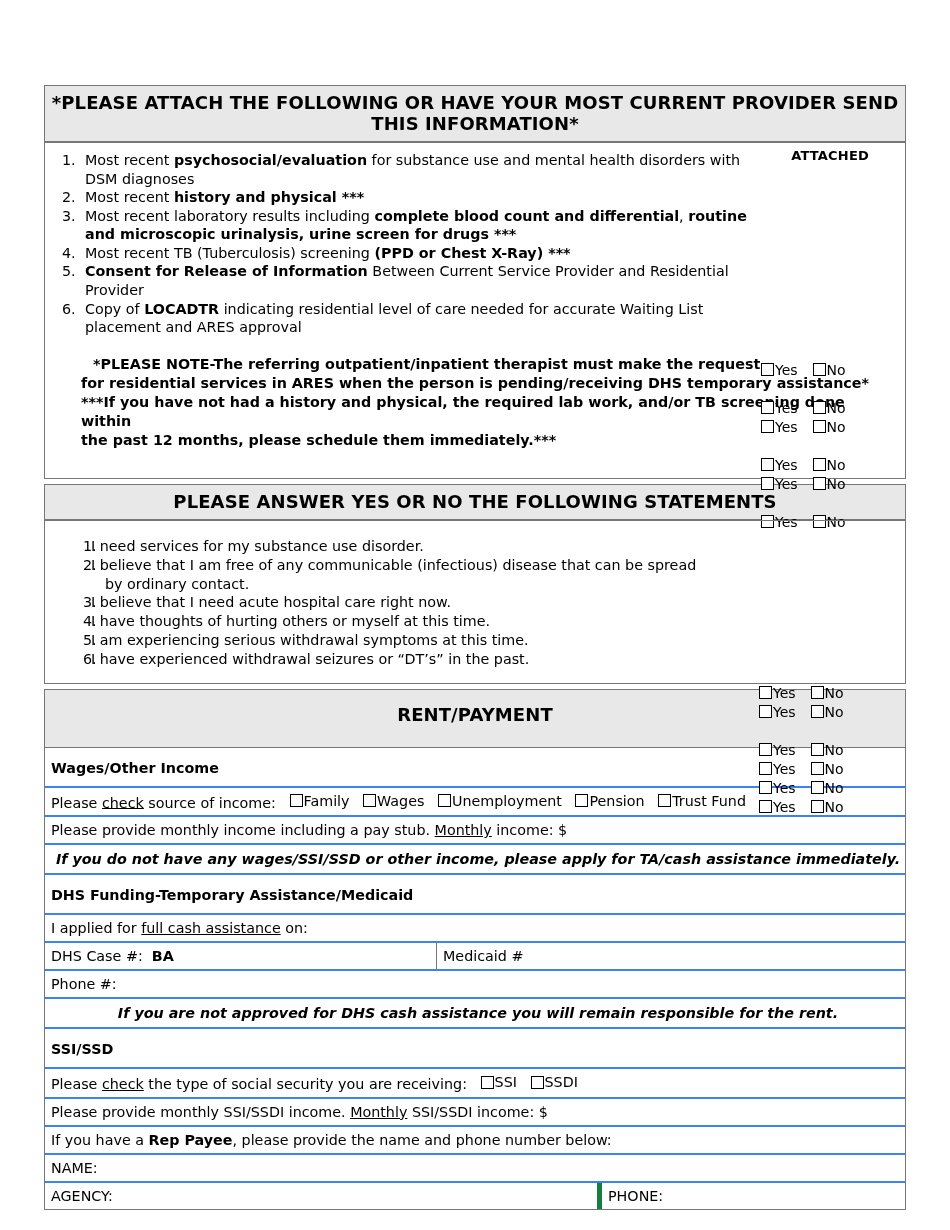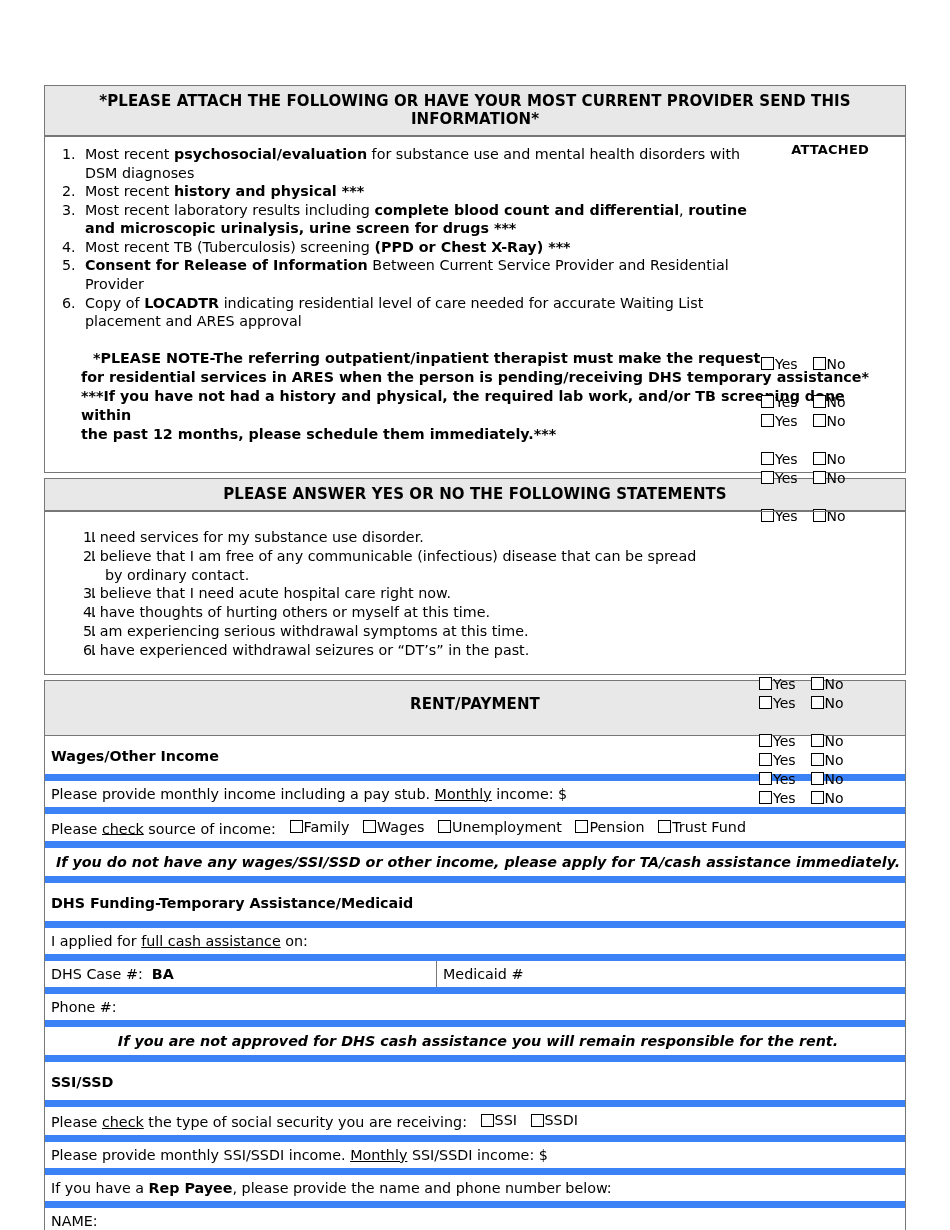--- a/index.html
+++ b/index.html
@@ -30,21 +30,21 @@
   }
   .band {
     background: #e8e8e8;
     border: 1px solid #777;
     box-sizing: border-box;
     font-weight: bold;
     text-align: center;
     width: 862px;
   }
   .band-title {
-    font-size: 15px;
+    font-size: 18px;
     letter-spacing: 0.1px;
     padding: 6px 4px 7px 4px;
   }
   .band-tall {
     padding-top: 14px;
     padding-bottom: 22px;
   }
 
   
   .attach-body {
@@ -145,21 +145,21 @@
 
   
   .rp {
     width: 862px;
     border-left: 1px solid #777;
     border-right: 1px solid #777;
     border-bottom: 1px solid #777;
     box-sizing: border-box;
   }
   .rp-row {
-    border-bottom: 7px solid #3b82f6;
+    border-bottom: 2px solid #3b82f6;
     box-sizing: border-box;
     padding: 5px 0 5px 6px;
     font-size: 14.3px;
     min-height: 24px;
   }
   .rp-row:last-child { border-bottom: none; }
   .rp-row.bold { font-weight: bold; padding-top: 12px; padding-bottom: 10px; }
   .rp-row.italic {
     font-style: italic;
     font-weight: bold;
@@ -375,45 +375,45 @@
 
   <div class="gap"></div>
 
   <div class="band band-title band-tall">RENT/PAYMENT</div>
 
   <div class="rp">
 
     <div class="rp-row bold">Wages/Other Income</div>
 
     <div class="rp-row">
+      <span>Please </span><span class="u">check</span><span> source of income:</span>&nbsp;&nbsp;
+      <span class="inline-cb">
+          <span class="cbx"></span>
+          <span>Family</span>
+        </span>
+      <span class="inline-cb">
+          <span class="cbx"></span>
+          <span>Wages</span>
+        </span>
+      <span class="inline-cb">
+          <span class="cbx"></span>
+          <span>Unemployment</span>
+        </span>
+      <span class="inline-cb">
+          <span class="cbx"></span>
+          <span>Pension</span>
+        </span>
+      <span class="inline-cb">
+          <span class="cbx"></span>
+          <span>Trust Fund</span>
+        </span>
+    </div>
+
+    <div class="rp-row">
       <span>Please provide monthly income including a pay stub.  </span><span class="u">Monthly</span><span> income: $</span>
-    </div>
-
-    <div class="rp-row">
-      <span>Please </span><span class="u">check</span><span> source of income:</span>&nbsp;&nbsp;
-      <span class="inline-cb">
-          <span class="cbx"></span>
-          <span>Family</span>
-        </span>
-      <span class="inline-cb">
-          <span class="cbx"></span>
-          <span>Wages</span>
-        </span>
-      <span class="inline-cb">
-          <span class="cbx"></span>
-          <span>Unemployment</span>
-        </span>
-      <span class="inline-cb">
-          <span class="cbx"></span>
-          <span>Pension</span>
-        </span>
-      <span class="inline-cb">
-          <span class="cbx"></span>
-          <span>Trust Fund</span>
-        </span>
     </div>
 
     <div class="rp-row italic">If you do not have any wages/SSI/SSD or other income, please apply for TA/cash assistance immediately.</div>
 
     <div class="rp-row bold">DHS Funding-Temporary Assistance/Medicaid</div>
 
     <div class="rp-row">
       <span>I applied for </span><span class="u">full cash assistance</span><span> on:</span>
     </div>
 

